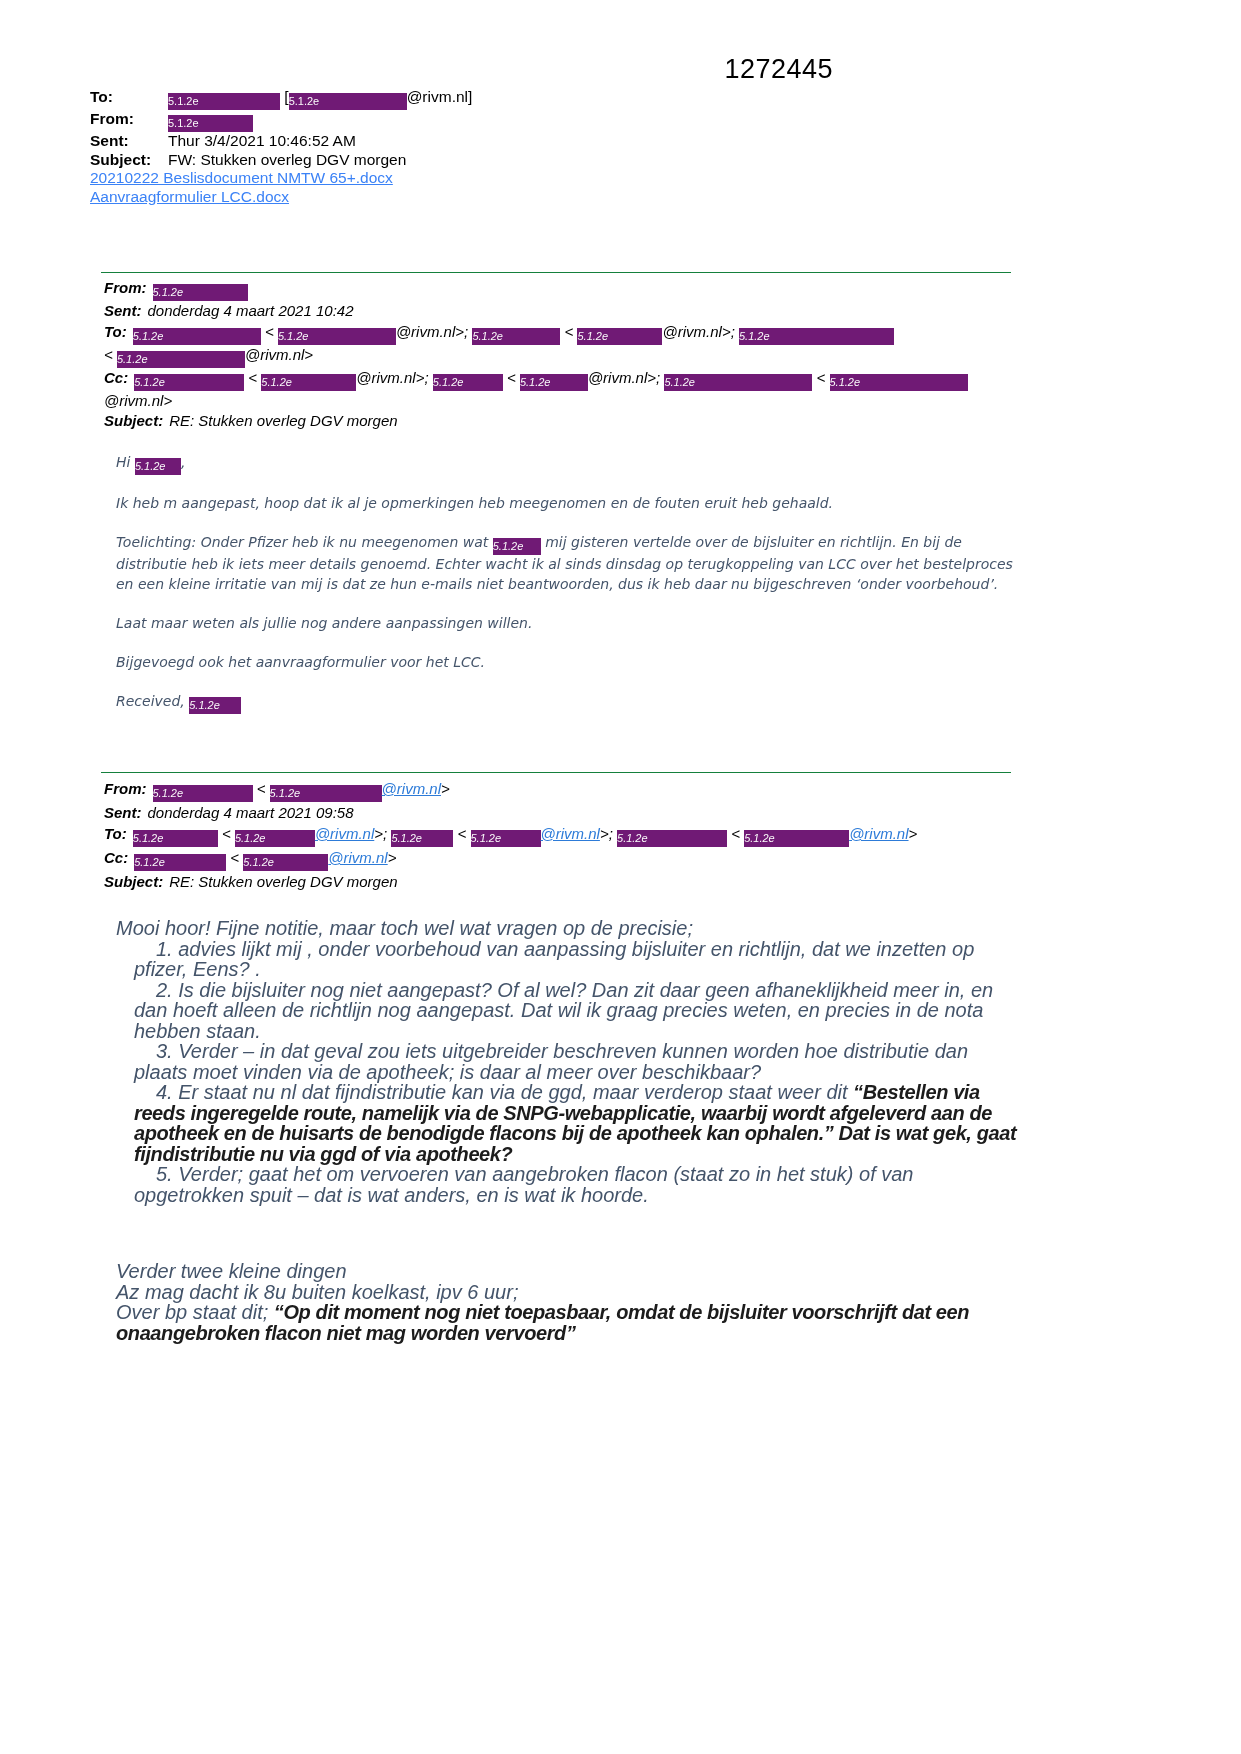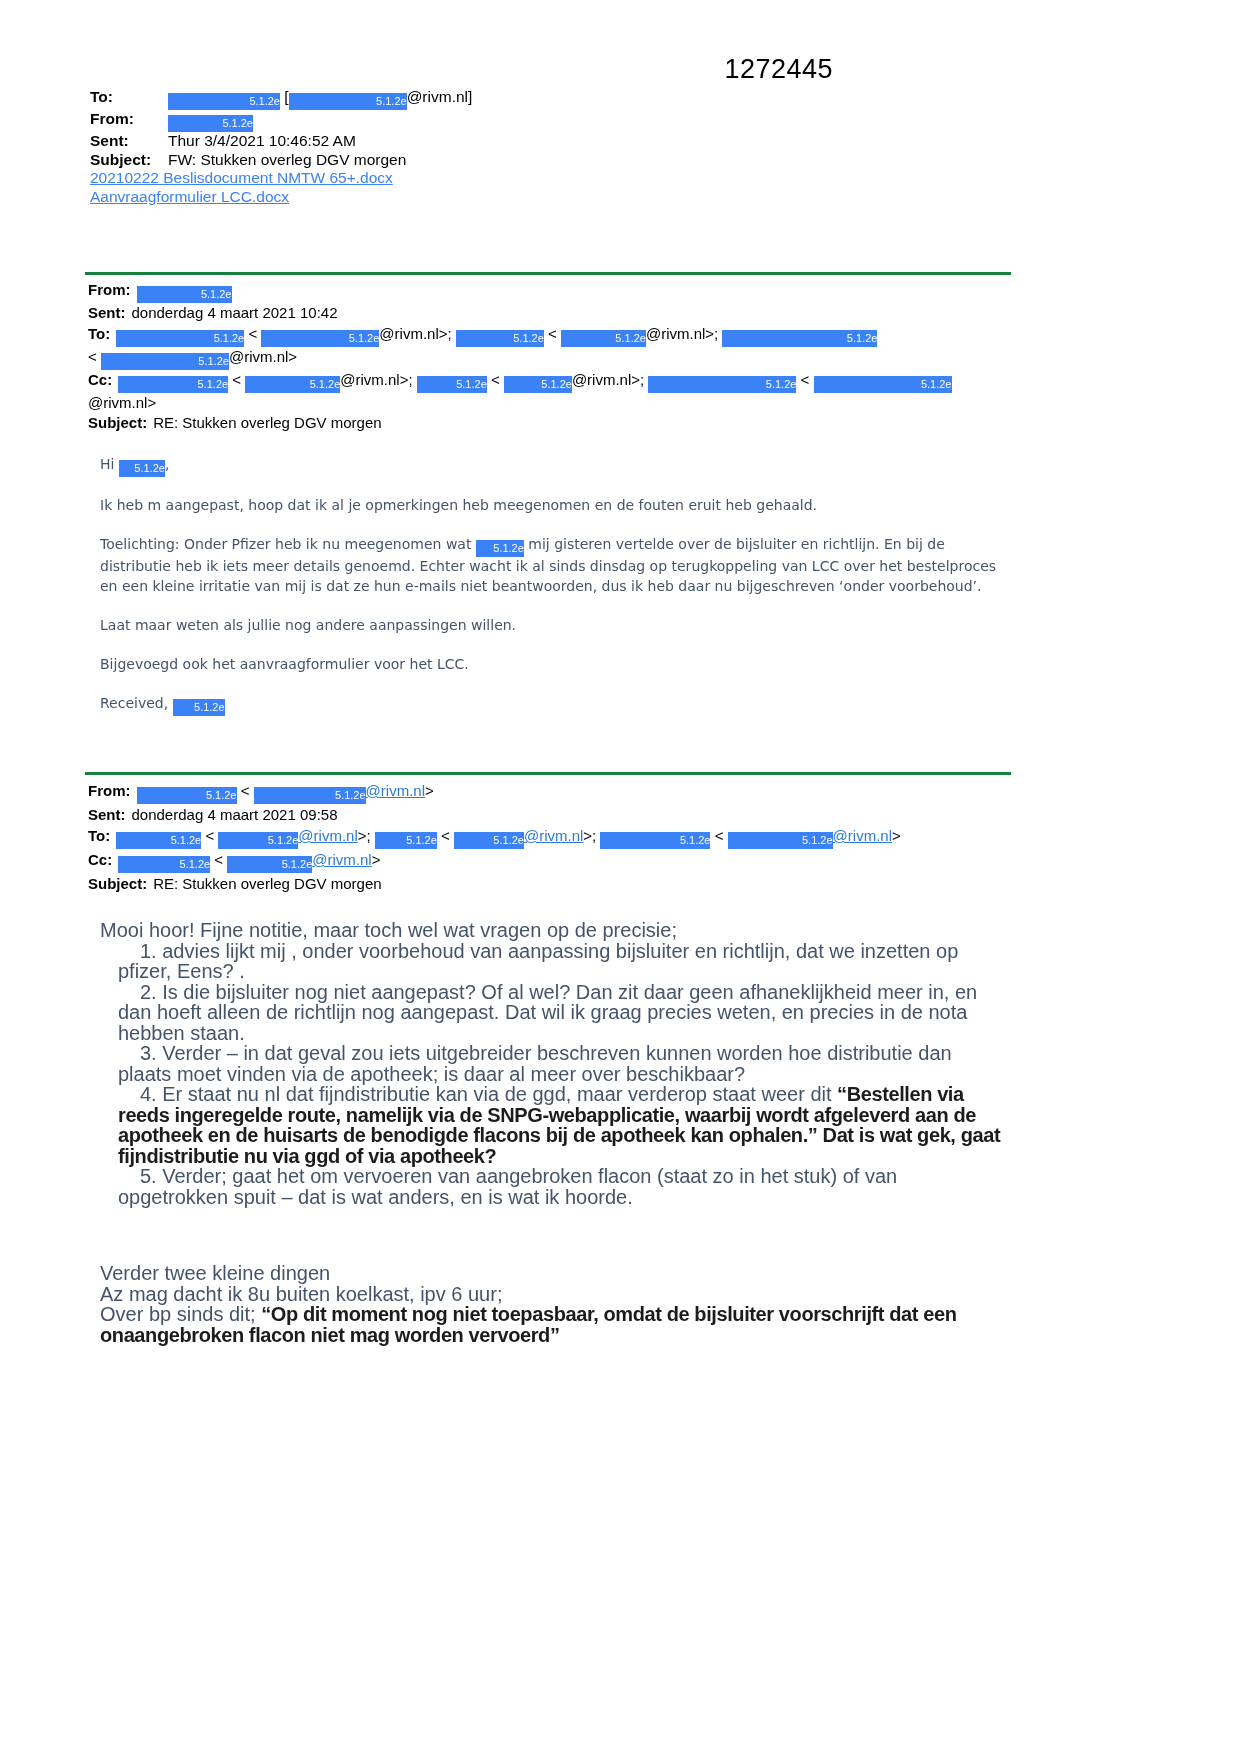--- a/index.html
+++ b/index.html
@@ -13,27 +13,27 @@
   
   .outer-header { position:absolute; top:88px; left:90px; right:40px;
                   font-size:15.5px; line-height:18.5px; color:#000; }
   .oh-row { display:flex; align-items:flex-start; }
   .oh-label { font-weight:bold; width:78px; flex:none; }
   .oh-val { white-space:nowrap; }
   .oh-row.received .oh-val { padding-left:72px; }
   .attachment-link { color:#3b82f6; text-decoration:underline; cursor:pointer; width:fit-content; }
 
   
-  .redact { display:inline-block; background:#3b82f6; color:#fbfbfb; font-size:11px;
+  .redact { display:inline-block; background:#701a75; color:#fbfbfb; font-size:11px;
             font-family:"Liberation Sans", sans-serif; height:17px; line-height:17px;
-            text-align:right; vertical-align:-3px; min-width:40px; }
+            text-align:left; vertical-align:-3px; min-width:40px; }
 
   
-  .email-block { position:absolute; left:85px; right:8px; border-top:3px solid #15803d;
-                 padding:5px 0 0 3px; }
+  .email-block { position:absolute; left:101px; right:8px; border-top:1px solid #15803d;
+                 padding:5px 0 0 3px;font-style:italic; }
   .email1 { top:272px; }
   .email2 { top:772px; }
   .eh-row { font-size:15px; line-height:20.5px; color:#000; }
   .email2 .eh-row { line-height:21px; }
   .eh-label { font-weight:bold; margin-right:6px; }
   .addr-link { color:#2d7bd8; text-decoration:underline; cursor:pointer; }
 
   
   .body1 { margin:21px 0 0 12px; width:900px; color:#44546a;
            font-family:"DejaVu Sans", sans-serif; font-size:14px; line-height:19.5px; }
@@ -127,17 +127,17 @@
       <div class="intro">Mooi hoor! Fijne notitie, maar toch wel wat vragen op de precisie;</div>
       <div>
           <div class="list-item"><span class="item-num">1. </span><span> advies lijkt mij , onder voorbehoud van aanpassing bijsluiter en richtlijn, dat we inzetten op pfizer, Eens? .</span></div>
           <div class="list-item"><span class="item-num">2. </span><span>Is die bijsluiter nog niet aangepast? Of al wel? Dan zit daar geen afhaneklijkheid meer in, en dan hoeft alleen de richtlijn nog aangepast. Dat wil ik graag precies weten, en precies in de nota hebben staan.</span></div>
           <div class="list-item"><span class="item-num">3. </span><span>Verder – in dat geval zou iets uitgebreider beschreven kunnen worden hoe distributie dan plaats moet vinden via de apotheek; is daar al meer over beschikbaar?</span></div>
           <div class="list-item"><span class="item-num">4. </span><span>Er staat nu nl dat fijndistributie kan via de ggd, maar verderop staat weer dit </span><span class="quote">“Bestellen via reeds ingeregelde route, namelijk via de SNPG-webapplicatie, waarbij wordt afgeleverd aan de apotheek en de huisarts de benodigde flacons bij de apotheek kan ophalen.”   Dat is wat gek, gaat fijndistributie nu via ggd of via apotheek?</span></div>
           <div class="list-item"><span class="item-num">5. </span><span>Verder; gaat het om vervoeren van aangebroken flacon (staat zo in het stuk) of van opgetrokken spuit – dat is wat anders, en is wat ik hoorde.</span></div>
         </div>
       <div class="closing1">Verder twee kleine dingen</div>
       <div class="closing2">Az mag dacht ik 8u buiten koelkast, ipv 6 uur;</div>
-      <div class="closing3"><span>Over bp sinds dit;  </span><span class="quote">“Op dit moment nog niet toepasbaar, omdat de bijsluiter voorschrijft dat een onaangebroken flacon niet mag worden vervoerd”</span></div>
+      <div class="closing3"><span>Over bp staat dit;  </span><span class="quote">“Op dit moment nog niet toepasbaar, omdat de bijsluiter voorschrijft dat een onaangebroken flacon niet mag worden vervoerd”</span></div>
     </div>
   </div>
 
 </div>
 
 </body></html>

